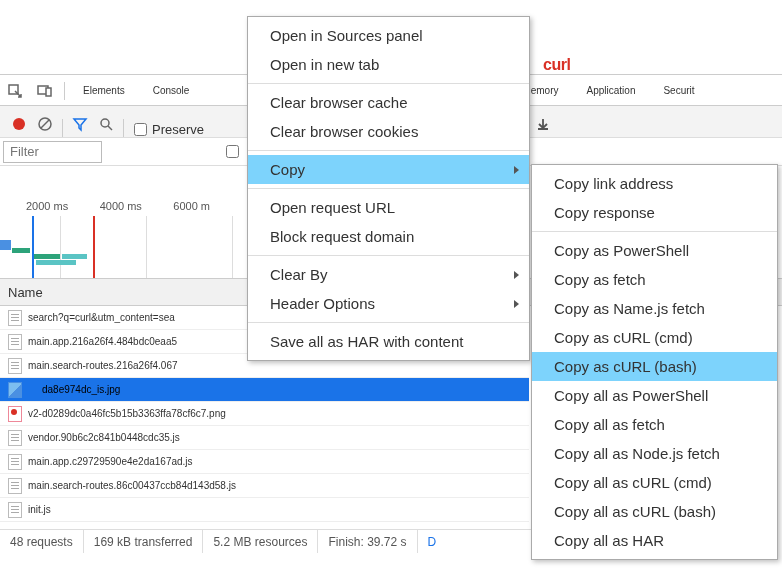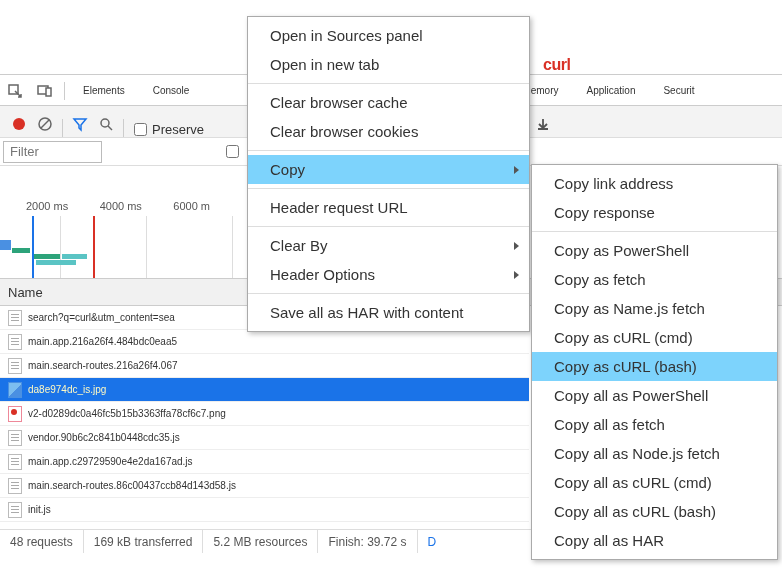--- a/index.html
+++ b/index.html
@@ -30,21 +30,21 @@
   .tl-chart { position: relative; height: 68px; margin-top: 4px; }
   .grid-line { position: absolute; top: 0; bottom: 0; width: 1px; background: #ddd; }
   .v-mark { position: absolute; top: 0; bottom: 0; width: 2px; }
   .blue-handle { position: absolute; left: 0; top: 24px; width: 11px; height: 10px; background: #4a90e2; }
   .tiny-bar { position: absolute; height: 5px; }
   
   .list-header { position: absolute; top: 278px; left: 0; right: 0; height: 28px; background: #f1f1f1; border-top: 1px solid #ccc; border-bottom: 1px solid #ccc; padding-left: 8px; line-height: 28px; font-size: 13px; }
   
   .file-list { position: absolute; top: 306px; left: 0; width: 529px; font-size: 10px; }
   .file-row { height: 24px; display: flex; align-items: center; border-bottom: 1px solid #eee; padding-left: 8px; white-space: nowrap; overflow: hidden; cursor: pointer; }
-  .file-row.selected { background: #1a73e8; color: #fef9c3; }
+  .file-row.selected { background: #1a73e8; color: #000000; gap: 14px; }
   .file-icon { width: 14px; height: 16px; border: 1px solid #bbb; background: #fff; margin-right: 6px; flex-shrink: 0; position: relative; }
   .file-icon.doc::after { content: ""; position: absolute; left: 2px; right: 2px; top: 3px; border-top: 1px solid #aaa; box-shadow: 0 3px 0 #aaa, 0 6px 0 #aaa; }
   .file-icon.img { background: linear-gradient(135deg, #7cbef0 50%, #4a90e2 50%); border-color: #4a90e2; }
   .file-icon.png { background: #fff; border-color: #e89; }
   .file-icon.png::after { content: ""; position: absolute; left: 2px; top: 2px; width: 6px; height: 6px; background: #d93025; border-radius: 50%; }
   
   .status-bar { position: absolute; bottom: 16px; left: 0; width: 560px; height: 24px; display: flex; align-items: center; font-size: 12px; color: #555; border-top: 1px solid #ddd; }
   .status-cell { padding: 0 10px; border-right: 1px solid #ddd; height: 100%; display: flex; align-items: center; }
   .dom-link { color: #1a73e8; margin-left: 10px; }
   
@@ -204,21 +204,22 @@
 
 <div class="ctx-menu menu1">
   <div class="ctx-item">Open in Sources panel</div>
   <div class="ctx-item">Open in new tab</div>
   <div class="ctx-sep"></div>
   <div class="ctx-item">Clear browser cache</div>
   <div class="ctx-item">Clear browser cookies</div>
   <div class="ctx-sep"></div>
   <div class="ctx-item hl"><span>Copy</span><span class="sub-arrow"></span></div>
   <div class="ctx-sep"></div>
-  <div class="ctx-item">Header request URL</div>
+  <div class="ctx-item">Open request URL</div>
+  <div class="ctx-item">Block request domain</div>
   <div class="ctx-sep"></div>
   <div class="ctx-item"><span>Clear By</span><span class="sub-arrow"></span></div>
   <div class="ctx-item"><span>Header Options</span><span class="sub-arrow"></span></div>
   <div class="ctx-sep"></div>
   <div class="ctx-item">Save all as HAR with content</div>
 </div>
 
 <div class="ctx-menu menu2">
   <div class="ctx-item">Copy link address</div>
   <div class="ctx-item">Copy response</div>

